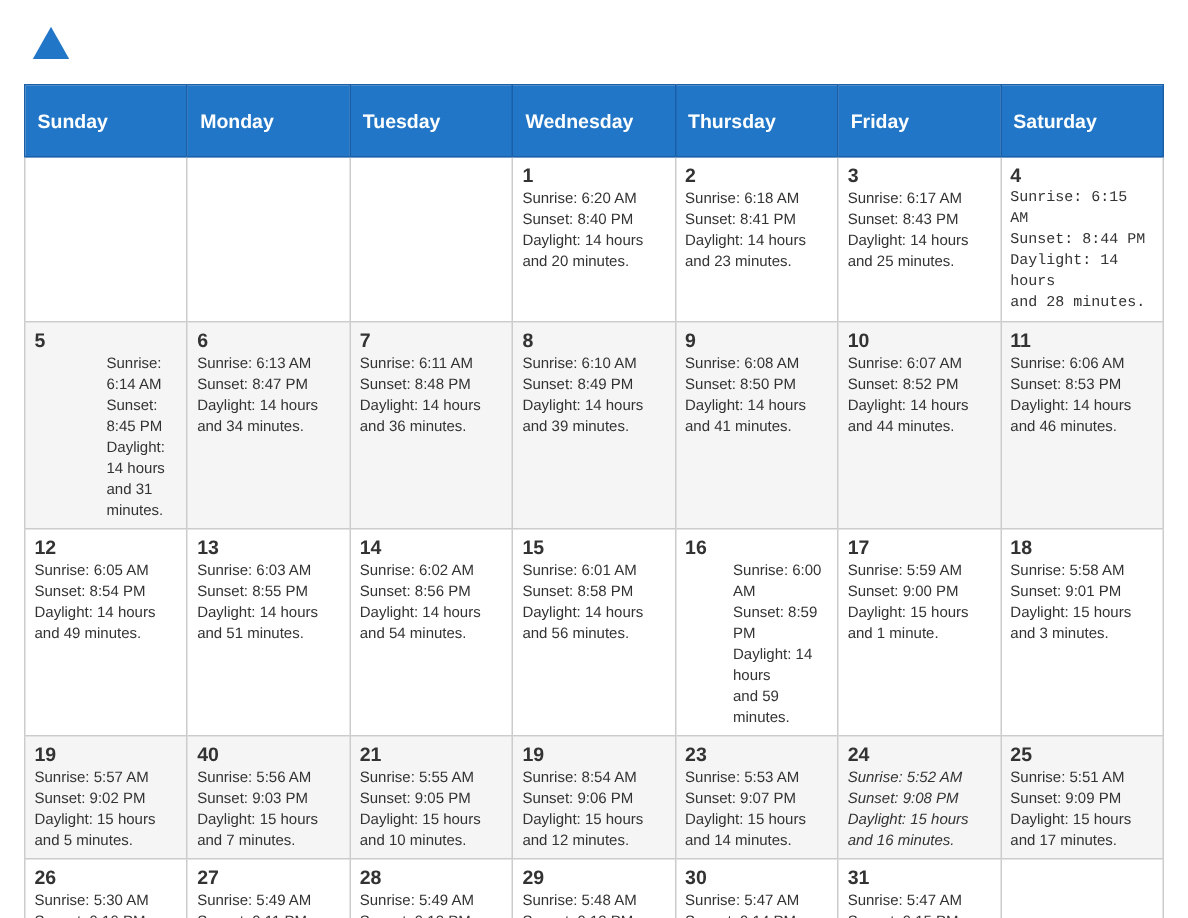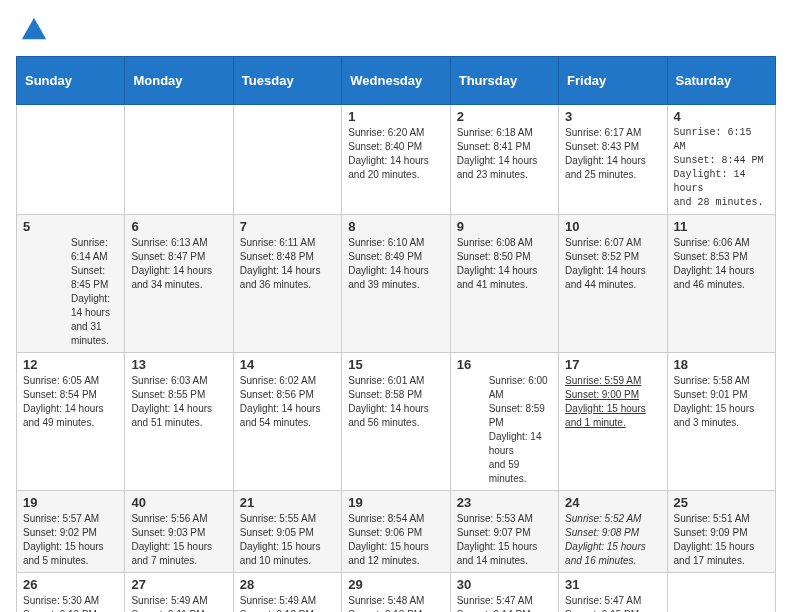--- a/index.html
+++ b/index.html
@@ -240,21 +240,21 @@
         </td>
         <td>
           <div class="day-number">16</div>
           <div class="day-info" style="white-space: pre-line; margin-left: 32px;">Sunrise: 6:00 AM
 Sunset: 8:59 PM
 Daylight: 14 hours
 and 59 minutes.</div>
         </td>
         <td>
           <div class="day-number">17</div>
-          <div class="day-info" style="white-space: pre-line; text-decoration: underline;">Sunrise: 5:59 AM
+          <div class="day-info" style="white-space: pre-line;">Sunrise: 5:59 AM
 Sunset: 9:00 PM
 Daylight: 15 hours
 and 1 minute.</div>
         </td>
         <td>
           <div class="day-number">18</div>
           <div class="day-info" style="white-space: pre-line;">Sunrise: 5:58 AM
 Sunset: 9:01 PM
 Daylight: 15 hours
 and 3 minutes.</div>

